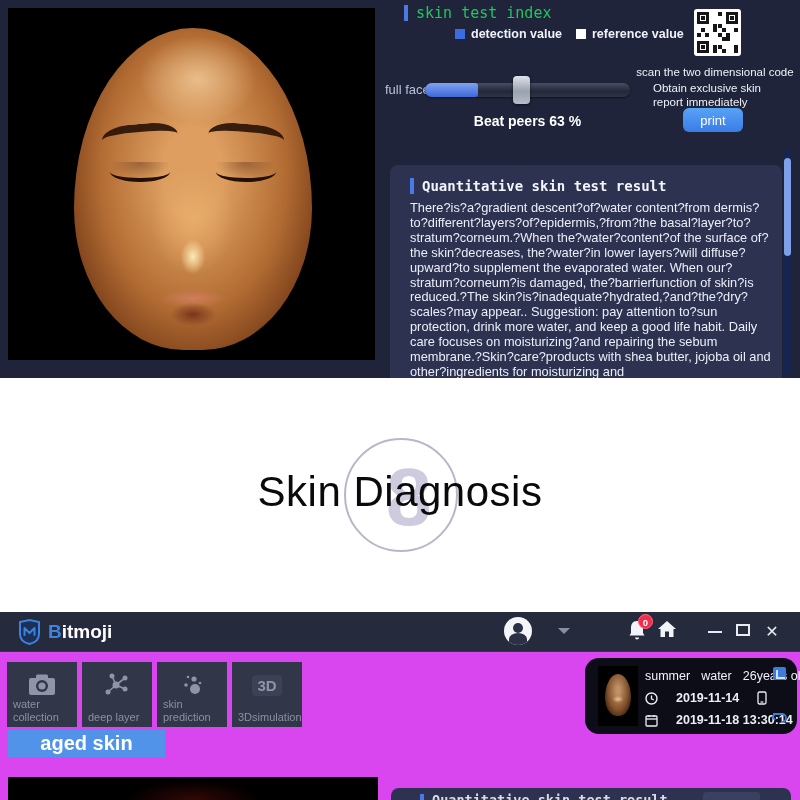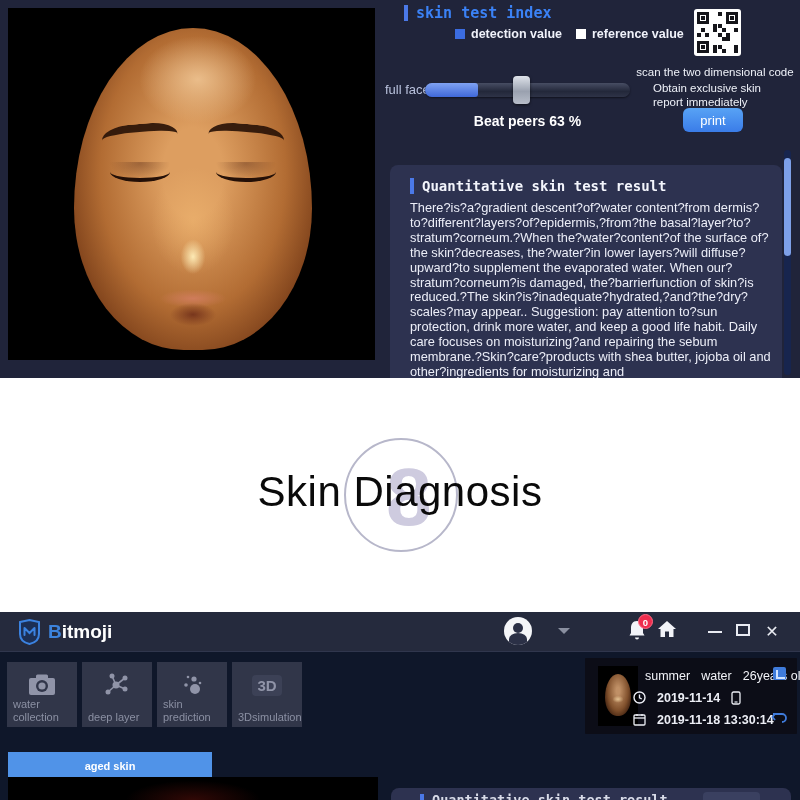--- a/index.html
+++ b/index.html
@@ -22,21 +22,21 @@
   }
   .brow { position:absolute; width:76px; height:26px; border-top:8px solid rgba(42,19,8,.92); border-radius:50% / 65%; top:96px; }
   .brow-left { left:28px; transform:rotate(-5deg); }
   .brow-right { right:28px; transform:rotate(5deg); }
   .eye { position:absolute; width:60px; height:20px; top:134px; border-bottom:4px solid rgba(28,11,4,.95); border-radius:0 0 50% 50%;
          background:radial-gradient(ellipse at 50% 10%, rgba(120,70,40,.55), rgba(0,0,0,0) 70%); }
   .eye-left { left:36px; } .eye-right { right:36px; }
 
   .index-header { position:absolute; left:404px; top:4px; display:flex; align-items:center; }
   .accent-bar { width:4px; height:16px; background:#4b79e8; margin-right:8px; }
-  .index-title { color:#3b82f6; font-family:"DejaVu Sans Mono", monospace; font-weight:bold; font-size:15px; }
+  .index-title { color:#22c55e; font-family:"DejaVu Sans Mono", monospace; font-weight:normal; font-size:15px; }
 
   .legend { position:absolute; left:455px; top:27px; display:flex; gap:14px; }
   .legend-item { display:flex; align-items:center; gap:6px; color:#f0f2fa; font-size:12.5px; font-weight:bold; }
   .sw { width:10px; height:10px; display:inline-block; }
 
   .slider-label { position:absolute; left:385px; top:82px; color:#b9c2dd; font-size:13px; }
   .slider-track { position:absolute; left:425px; top:83px; width:205px; height:14px; border-radius:7px;
     background:linear-gradient(#474d63, #23283a 60%, #2e3347); box-shadow:0 1px 2px rgba(0,0,0,.5); }
   .slider-fill { position:absolute; left:0; top:0; height:14px; border-radius:7px 3px 3px 7px;
     background:linear-gradient(#7fa2f2, #3f68d8); }
@@ -65,21 +65,21 @@
   .scrollbar-thumb { position:absolute; left:0; top:8px; width:7px; height:98px; background:#7da0e8; border-radius:4px; }
 
   
   .middle-section { position:absolute; left:0; top:378px; width:800px; height:234px; background:#ffffff; }
   .logo-circle { position:absolute; left:344px; top:60px; width:114px; height:114px; border:2px solid #b7b7ca; border-radius:50%; }
   .logo-eight { position:absolute; left:386px; top:72px; font-size:82px; font-weight:bold; color:#cecbdf; font-family:"Liberation Sans", sans-serif; }
   .diagnosis-title { position:absolute; left:0; top:90px; width:800px; text-align:center;
     color:#0a0a0a; font-size:42px; font-weight:500; letter-spacing:.5px; }
 
   
-  .bottom-section { position:absolute; left:0; top:612px; width:800px; height:188px; background:#0f172a; }
+  .bottom-section { position:absolute; left:0; top:612px; width:800px; height:188px; background:#d946ef; }
   .navbar { position:absolute; left:0; top:0; width:800px; height:40px; background:#252a3d; border-bottom:1px solid #30364d; }
   .brand { position:absolute; left:48px; top:9px; font-size:19px; font-weight:bold; color:#fff; }
   .brand-b { color:#3c83dd; }
   .shield { position:absolute; left:17px; top:7px; }
   .avatar { position:absolute; left:504px; top:5px; width:28px; height:28px; border-radius:50%; background:#f4f5f8; overflow:hidden; }
   .avatar .head { position:absolute; left:9px; top:6px; width:10px; height:10px; border-radius:50%; background:#2b3046; }
   .avatar .body { position:absolute; left:5px; top:16px; width:18px; height:12px; border-radius:50% 50% 0 0; background:#2b3046; }
   .chevron-down { position:absolute; left:558px; top:16px; width:0; height:0;
     border-left:6px solid transparent; border-right:6px solid transparent; border-top:6px solid #8a8fa0; }
   .icon-btn { position:absolute; top:6px; width:26px; height:26px; }
@@ -93,34 +93,34 @@
 
   .toolbar { position:absolute; left:7px; top:50px; display:flex; gap:5px; }
   .tile { position:relative; width:70px; height:65px; background:#313649; color:#8b90a3; }
   .tile.active { background:#202435; color:#fdfdff; }
   .tile .t-icon { position:absolute; left:0; top:8px; width:100%; height:30px; display:flex; align-items:center; justify-content:center; }
   .tile .t-label { position:absolute; left:6px; bottom:4px; width:60px; font-size:11px; line-height:12.5px; }
   .tile.active .t-label { font-weight:bold; }
   .t-break { word-break:break-all; }
   .icon-3d { font-size:15px; font-weight:bold; color:#9094a8; background:#3c4156; border-radius:4px; padding:2px 5px; }
 
-  .user-panel { position:absolute; left:585px; top:46px; width:212px; height:76px; background:#0c0d17; border-radius:1px; }
+  .user-panel { position:absolute; left:585px; top:46px; width:212px; height:76px; background:#0c0d17; border-radius:14px; }
   .portrait { position:absolute; left:13px; top:8px; width:40px; height:60px; background:#000; overflow:hidden; }
   .mini-face { position:absolute; left:7px; top:8px; width:26px; height:42px; border-radius:50% 50% 45% 45%/56% 56% 44% 44%;
     background:radial-gradient(ellipse 8px 5px at 50% 60%, rgba(240,210,160,.8), rgba(0,0,0,0) 70%),
                radial-gradient(ellipse at 50% 40%, #c09066 10%, #80502c 55%, #33180a 85%, #0a0402 100%); }
   .user-row1 { position:absolute; left:60px; top:11px; color:#f2f3f8; font-size:12.5px; display:flex; gap:11px; white-space:nowrap; }
-  .user-row { position:absolute; left:48px; color:#eceef5; font-size:12.5px; font-weight:bold; display:flex; align-items:flex-start; gap:11px; white-space:nowrap; }
+  .user-row { position:absolute; left:60px; color:#eceef5; font-size:12.5px; font-weight:bold; display:flex; align-items:center; gap:18px; white-space:nowrap; }
   .row-date { top:33px; } .row-datetime { top:55px; }
   .edit-icon { position:absolute; left:188px; top:9px; width:13px; height:13px; background:#3f7bdb; border-radius:2px; }
   .edit-icon::after { content:""; position:absolute; left:3px; top:3px; width:7px; height:7px; border-left:2px solid #cfe2ff; border-bottom:2px solid #cfe2ff; }
   .undo-icon { position:absolute; left:186px; top:52px; }
 
-  .aged-skin-btn { position:absolute; left:8px; top:140px; width:204px; height:27px; border:none; background:#5093e8;
-    color:#fff; font-size:11px; font-weight:bold; font-family:"Liberation Sans", sans-serif; }
+  .aged-skin-btn { position:absolute; left:8px; top:118px; width:157px; height:27px; border:none; background:#5093e8;
+    color:#fff; font-size:20px; font-weight:bold; font-family:"Liberation Sans", sans-serif; }
   .black-strip { position:absolute; left:8px; top:165px; width:370px; height:23px; background:#000;
     background:radial-gradient(ellipse 90px 26px at 50% 100%, rgba(90,15,10,.55), rgba(0,0,0,0) 75%), #000; }
 
   .bottom-result-panel { position:absolute; left:391px; top:176px; width:400px; height:12px; background:#2d3250; border-radius:8px 8px 0 0; }
   .bottom-result-header { position:absolute; left:29px; top:5px; display:flex; align-items:center; height:14px; overflow:hidden; }
   .bottom-result-header .accent-bar { height:12px; }
   .bottom-result-title { color:#d8dbe8; font-family:"DejaVu Sans Mono", monospace; font-weight:bold; font-size:13.5px; }
   .bottom-stub-btn { position:absolute; left:312px; top:4px; width:57px; height:8px; background:#3a4060; border-radius:4px 4px 0 0; }
 
   svg { display:block; }

